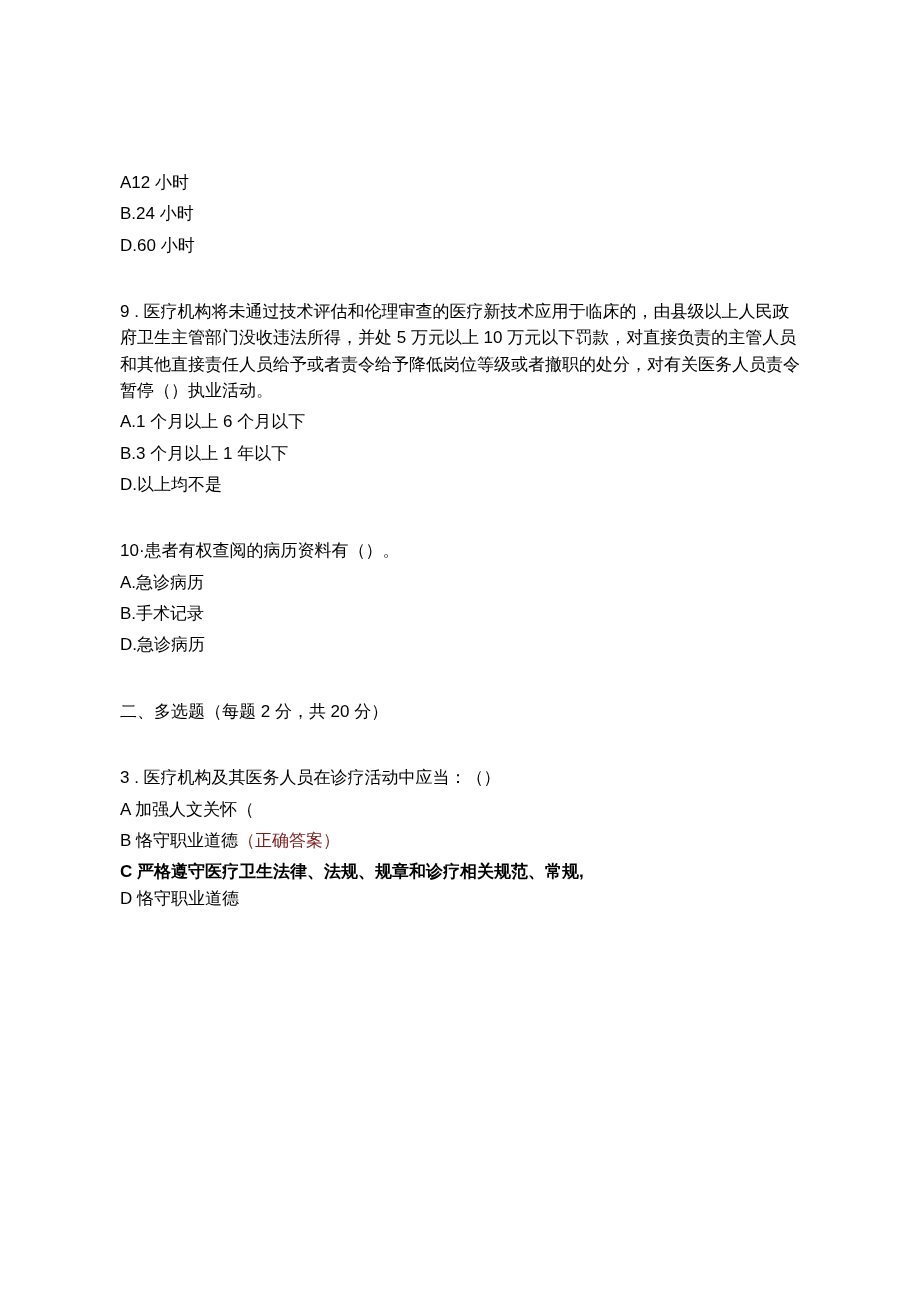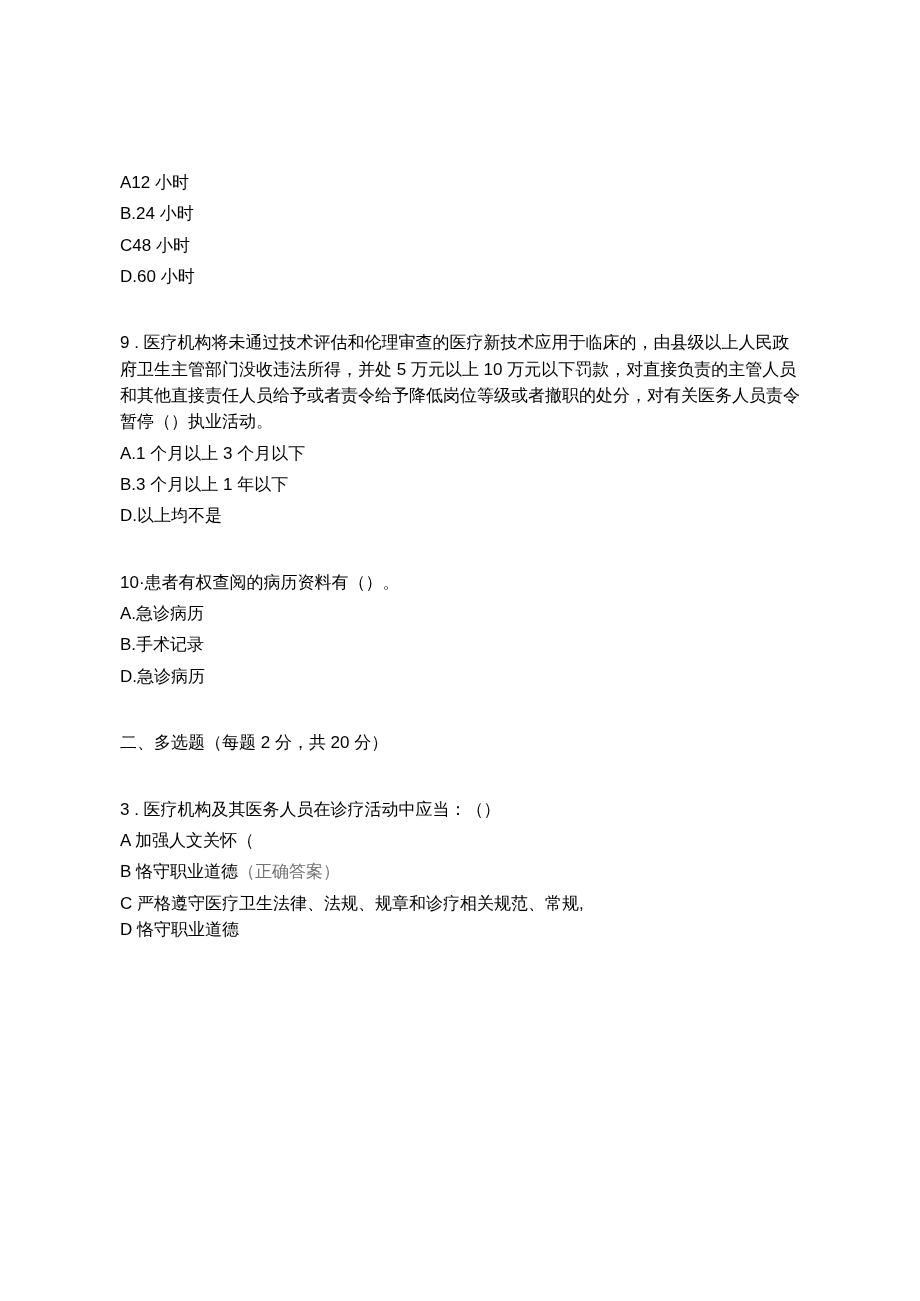--- a/index.html
+++ b/index.html
@@ -9,36 +9,35 @@
       min-height: 1301px;
       font-family: "Microsoft YaHei", "SimSun", Arial, sans-serif;
       color: #000000;
       font-size: 17px;
       line-height: 1.55;
       padding: 170px 120px 100px 120px;
     }
     .block { margin-bottom: 40px; }
     .option { margin-bottom: 5px; }
     .question-text { margin-bottom: 5px; }
-    .correct { color: #737373; }
-    .tight { margin-bottom: 0; }
+    .correct { color: #7f1d1d; }
+    .tight { margin-bottom: 0; font-weight: bold; }
   </style>
 </head>
 <body>
 
 <div class="block">
   <div class="option">A12 小时</div>
   <div class="option">B.24 小时</div>
-  <div class="option">C48 小时</div>
   <div class="option">D.60 小时</div>
 </div>
 
 <div class="block">
   <div class="question-text">9 . 医疗机构将未通过技术评估和伦理审查的医疗新技术应用于临床的，由县级以上人民政府卫生主管部门没收违法所得，并处 5 万元以上 10 万元以下罚款，对直接负责的主管人员和其他直接责任人员给予或者责令给予降低岗位等级或者撤职的处分，对有关医务人员责令暂停（）执业活动。</div>
-  <div class="option">A.1 个月以上 3 个月以下</div>
+  <div class="option">A.1 个月以上 6 个月以下</div>
   <div class="option">B.3 个月以上 1 年以下</div>
   <div class="option">D.以上均不是</div>
 </div>
 
 <div class="block">
   <div class="question-text">10·患者有权查阅的病历资料有（）。</div>
   <div class="option">A.急诊病历</div>
   <div class="option">B.手术记录</div>
   <div class="option">D.急诊病历</div>
 </div>

